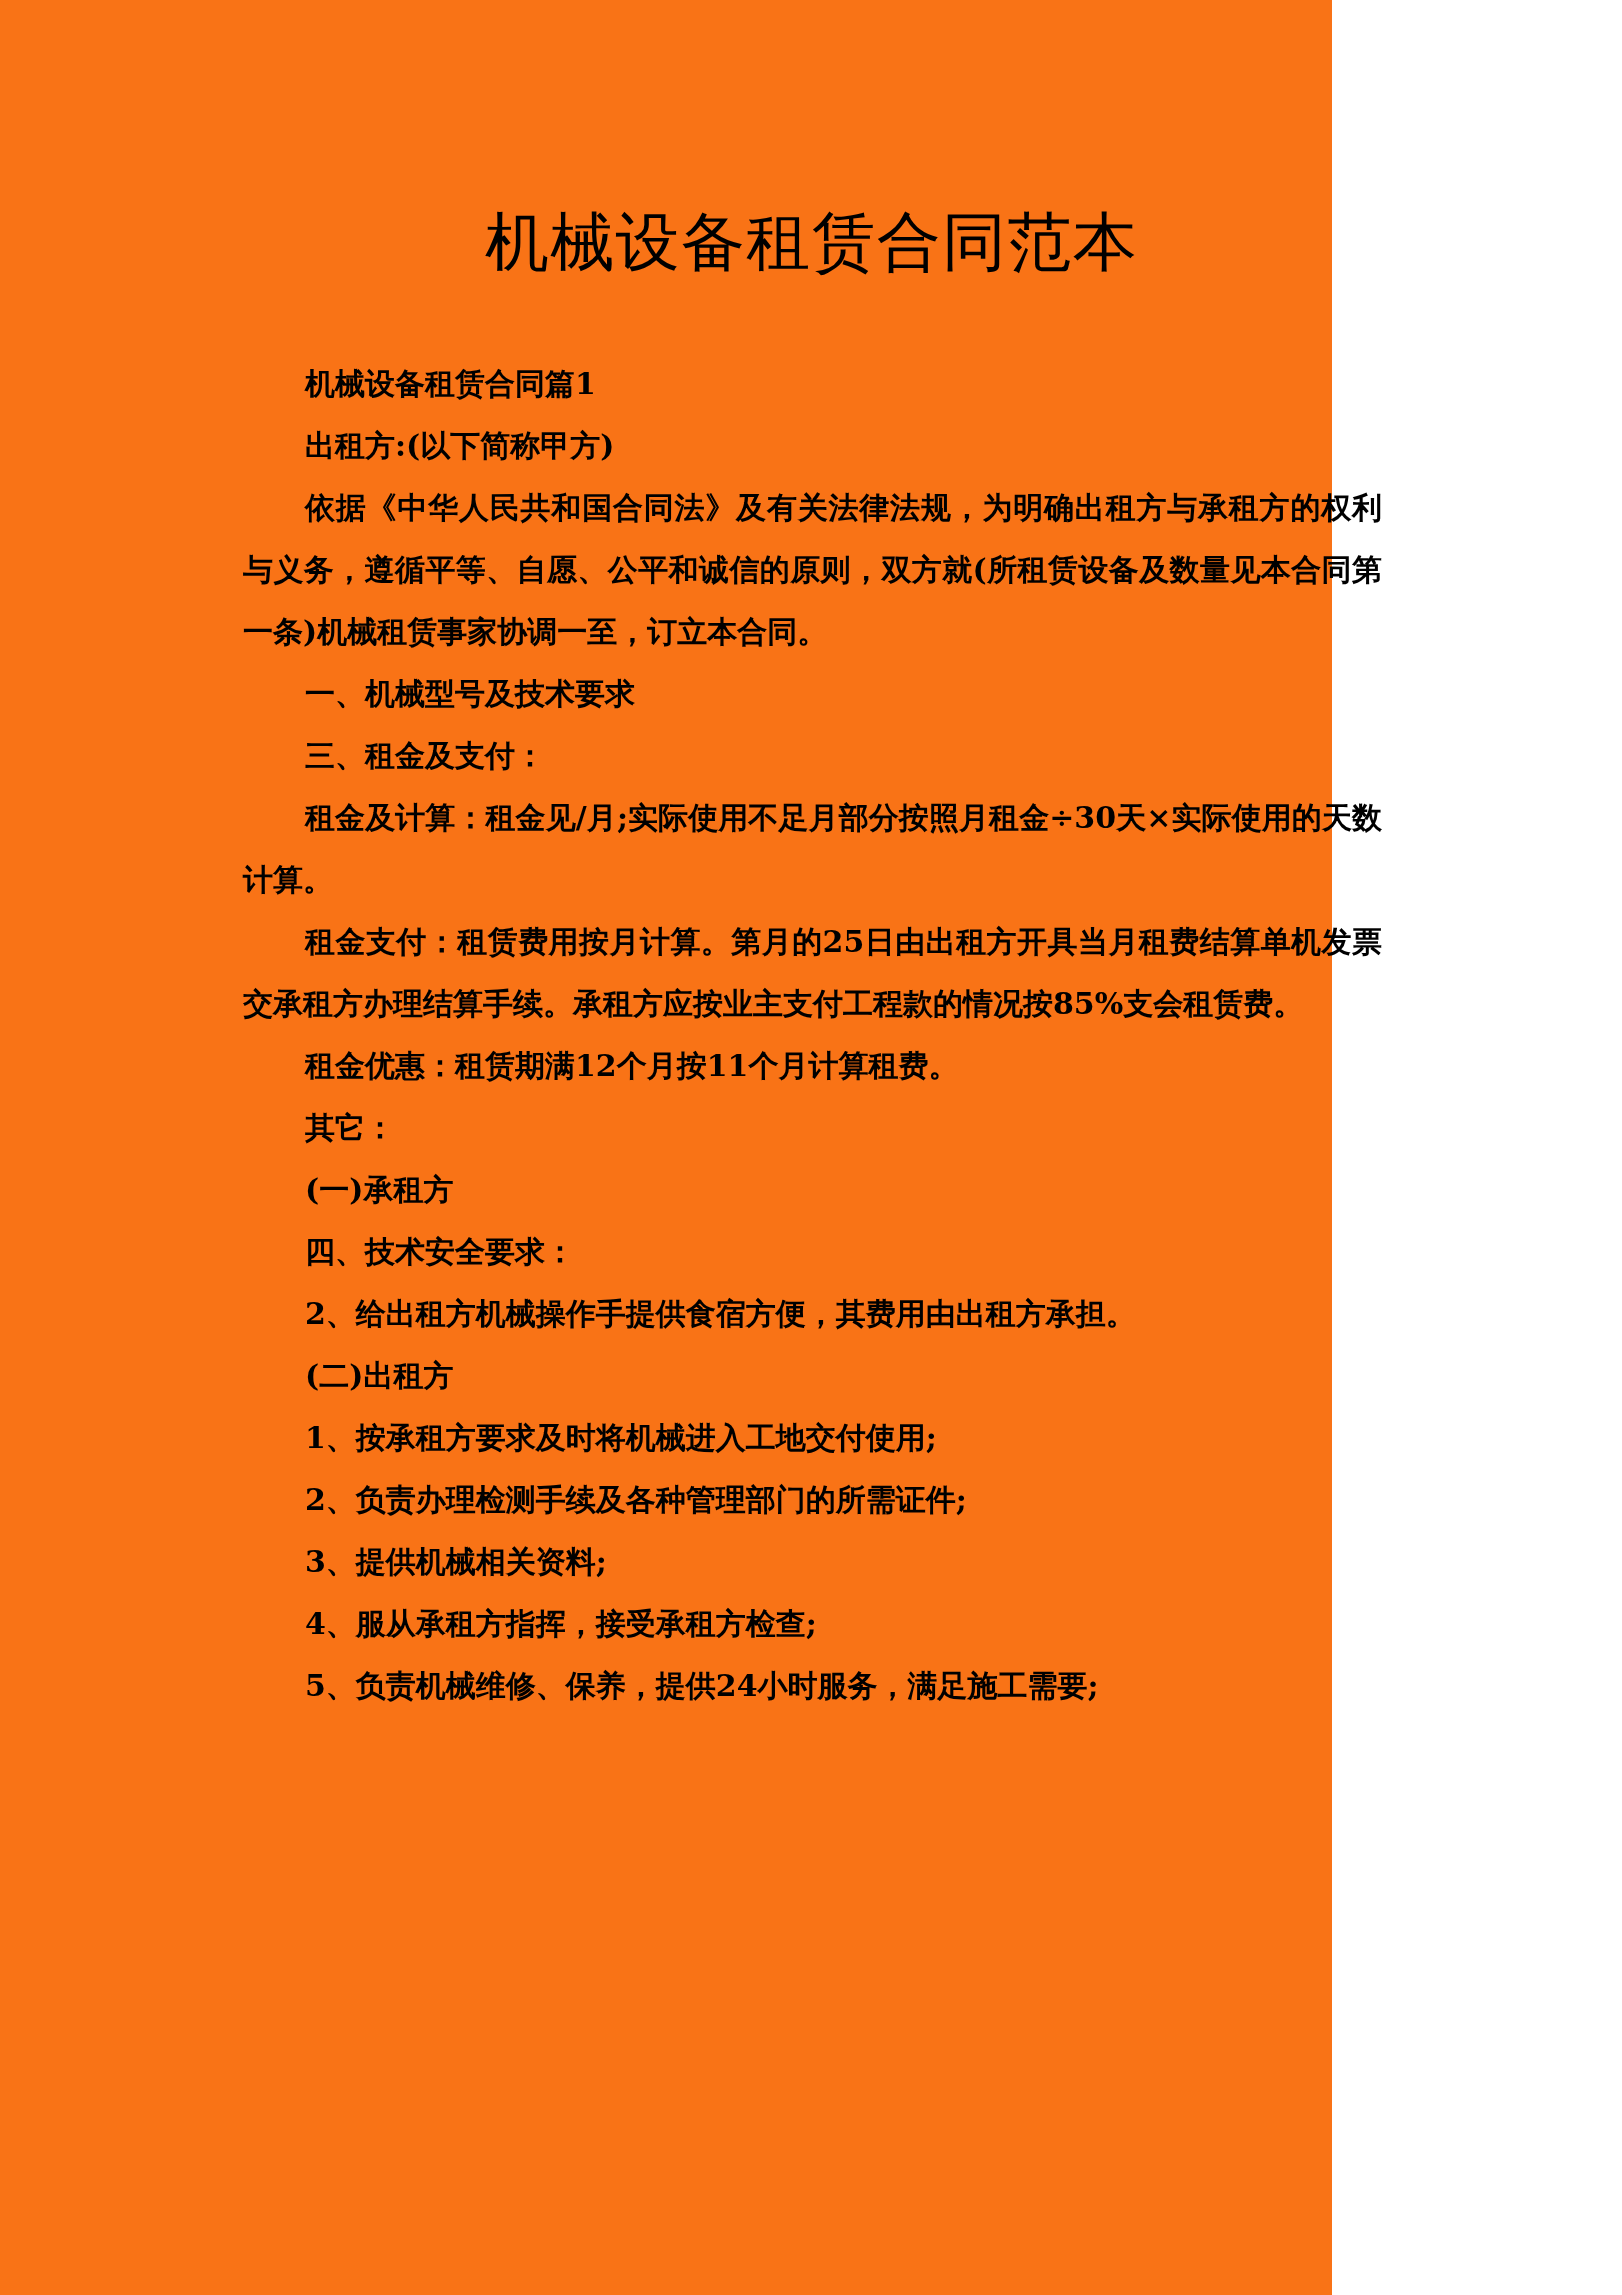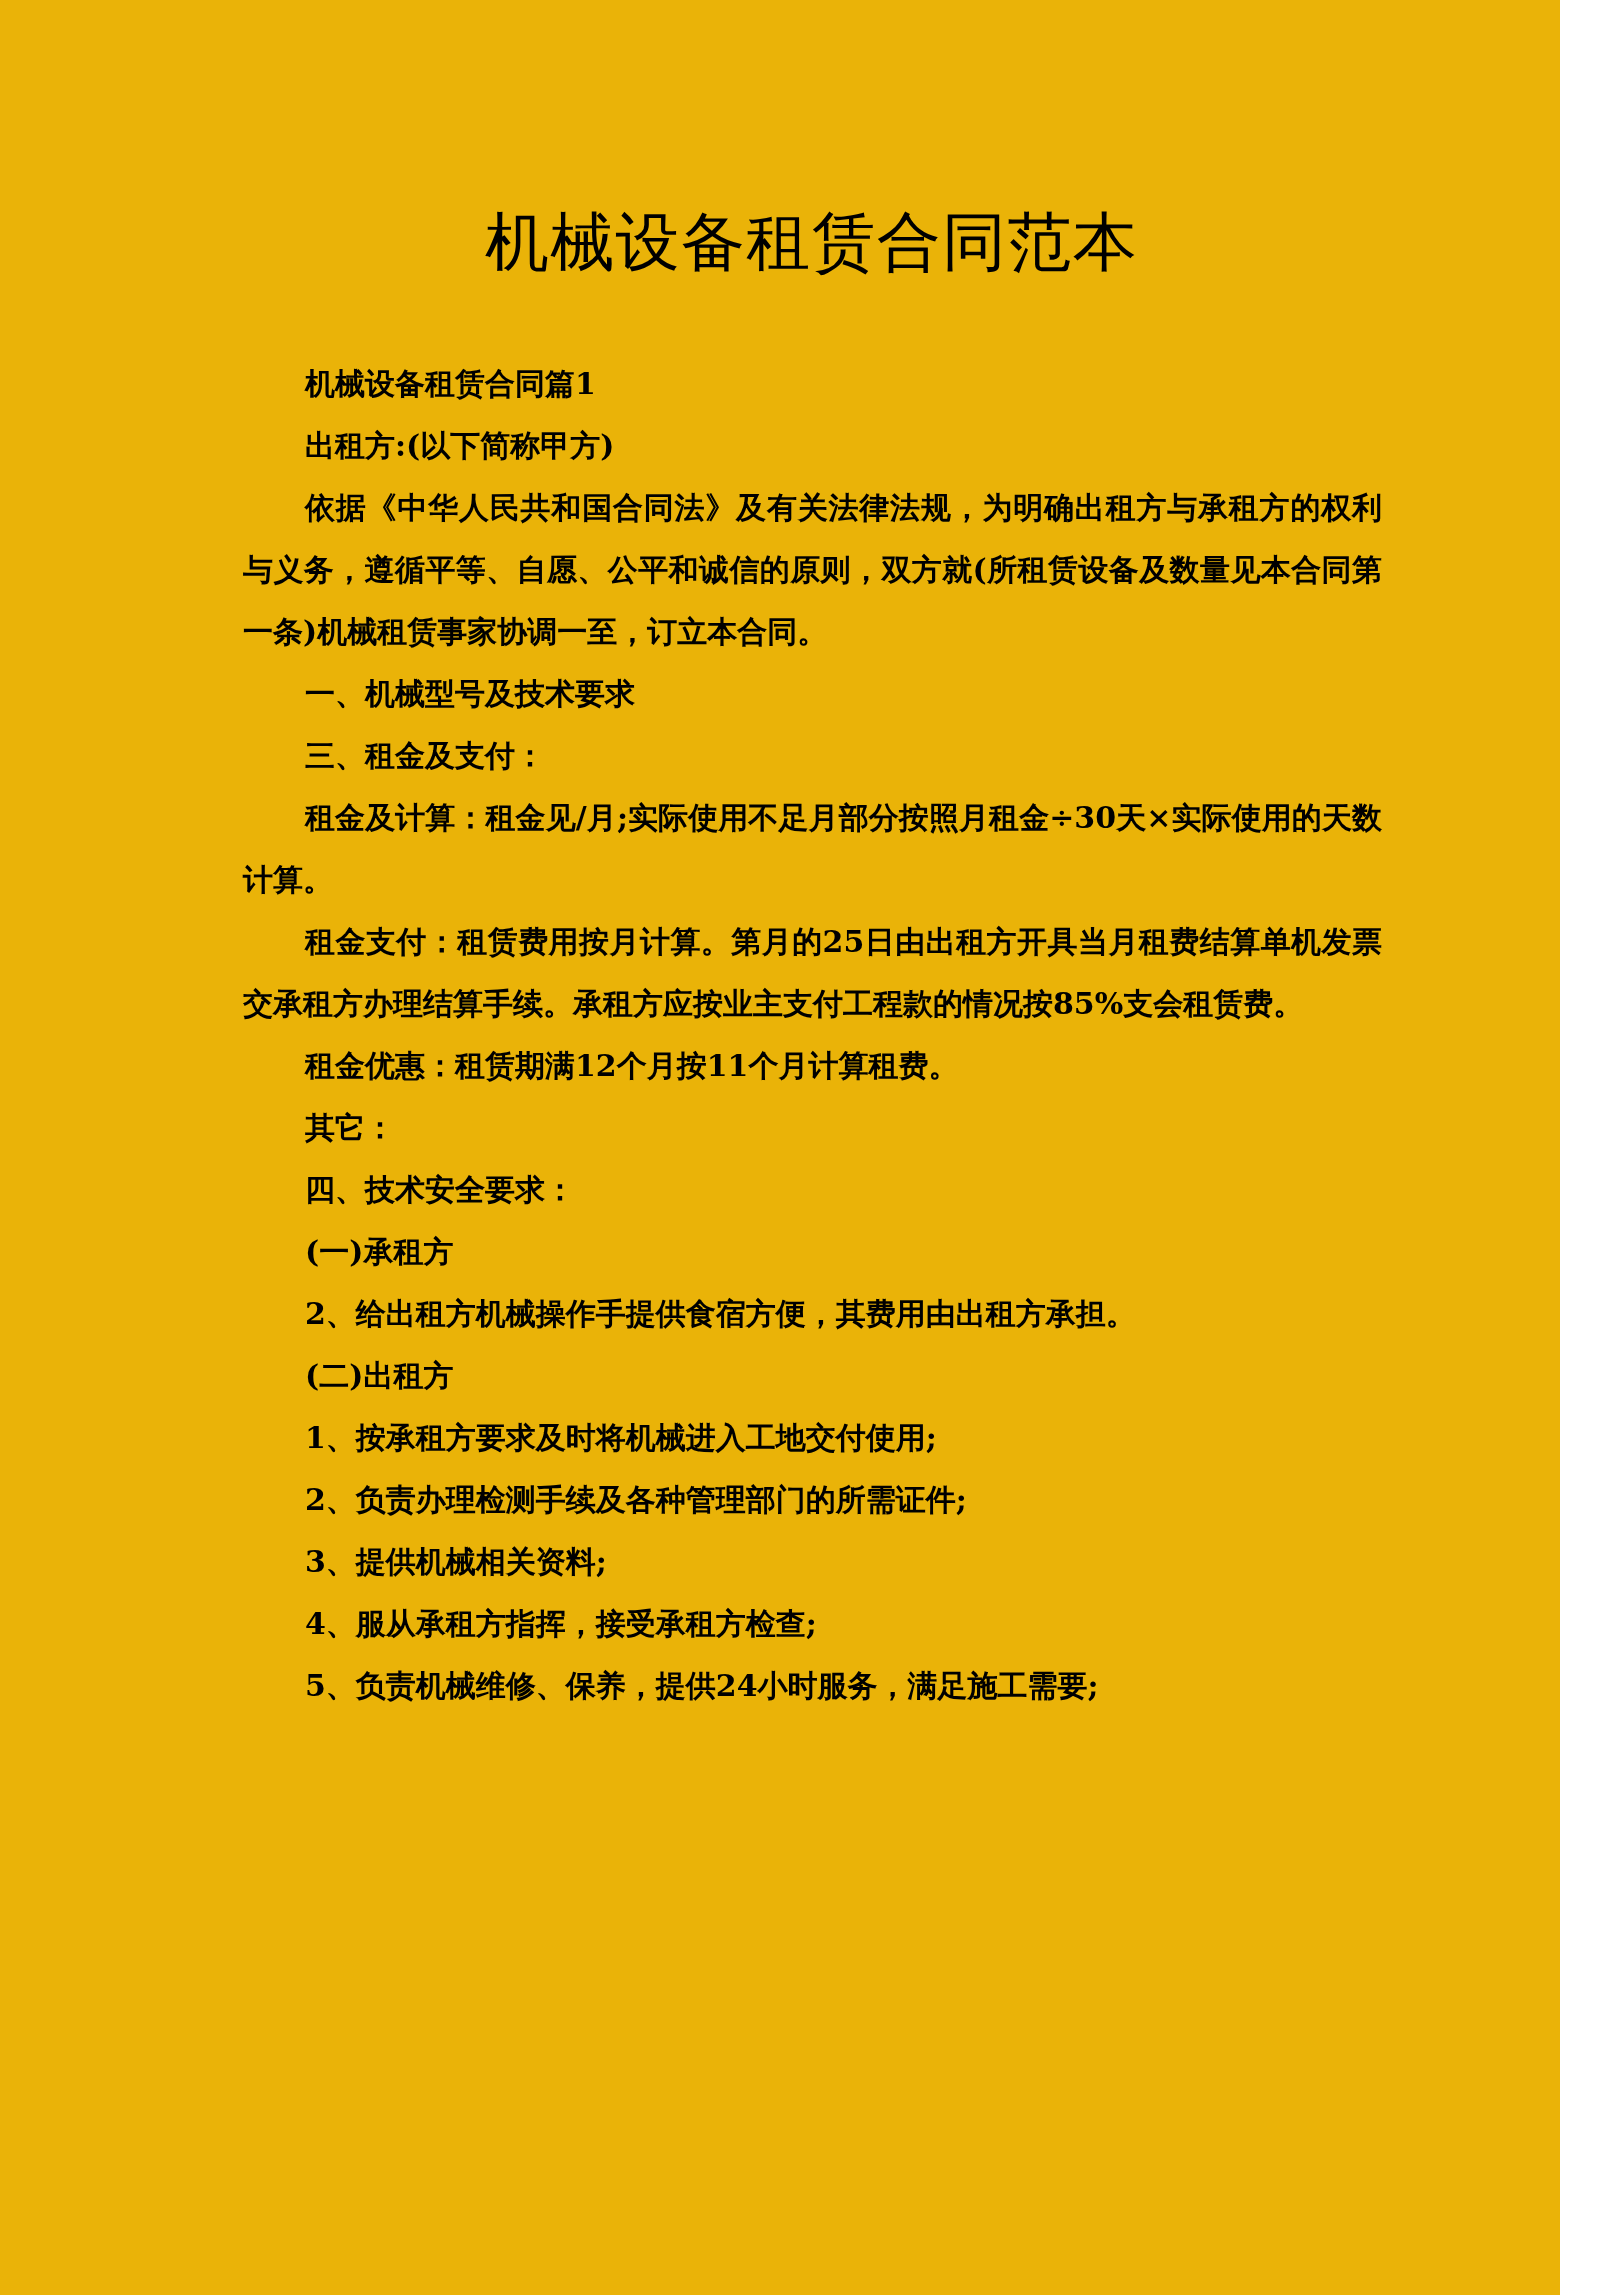--- a/index.html
+++ b/index.html
@@ -12,23 +12,23 @@
       height: 2295px;
       position: relative;
       overflow: hidden;
       font-family: "DejaVu Serif", "Liberation Serif", serif;
       color: #000000;
     }
     .page {
       position: absolute;
       left: 0;
       top: 0;
-      width: 1560px;
+      width: 1332px;
       height: 2295px;
-      background: #eab308;
+      background: #f97316;
     }
     .title {
       position: absolute;
       left: 0;
       width: 1623px;
       top: 196px;
       text-align: center;
       font-size: 64px;
       line-height: 92px;
       letter-spacing: 1.3px;
@@ -59,22 +59,22 @@
   <div class="body">
     <p class="p">机械设备租赁合同篇1</p>
     <p class="p">出租方:(以下简称甲方)</p>
     <p class="p">依据《中华人民共和国合同法》及有关法律法规，为明确出租方与承租方的权利与义务，遵循平等、自愿、公平和诚信的原则，双方就(所租赁设备及数量见本合同第一条)机械租赁事家协调一至，订立本合同。</p>
     <p class="p">一、机械型号及技术要求</p>
     <p class="p">三、租金及支付：</p>
     <p class="p">租金及计算：租金见/月;实际使用不足月部分按照月租金÷30天×实际使用的天数计算。</p>
     <p class="p">租金支付：租赁费用按月计算。第月的25日由出租方开具当月租费结算单机发票交承租方办理结算手续。承租方应按业主支付工程款的情况按85%支会租赁费。</p>
     <p class="p">租金优惠：租赁期满12个月按11个月计算租费。</p>
     <p class="p">其它：</p>
+    <p class="p">(一)承租方</p>
     <p class="p">四、技术安全要求：</p>
-    <p class="p">(一)承租方</p>
     <p class="p">2、给出租方机械操作手提供食宿方便，其费用由出租方承担。</p>
     <p class="p">(二)出租方</p>
     <p class="p">1、按承租方要求及时将机械进入工地交付使用;</p>
     <p class="p">2、负责办理检测手续及各种管理部门的所需证件;</p>
     <p class="p">3、提供机械相关资料;</p>
     <p class="p">4、服从承租方指挥，接受承租方检查;</p>
     <p class="p">5、负责机械维修、保养，提供24小时服务，满足施工需要;</p>
   </div>
 </div>
 

